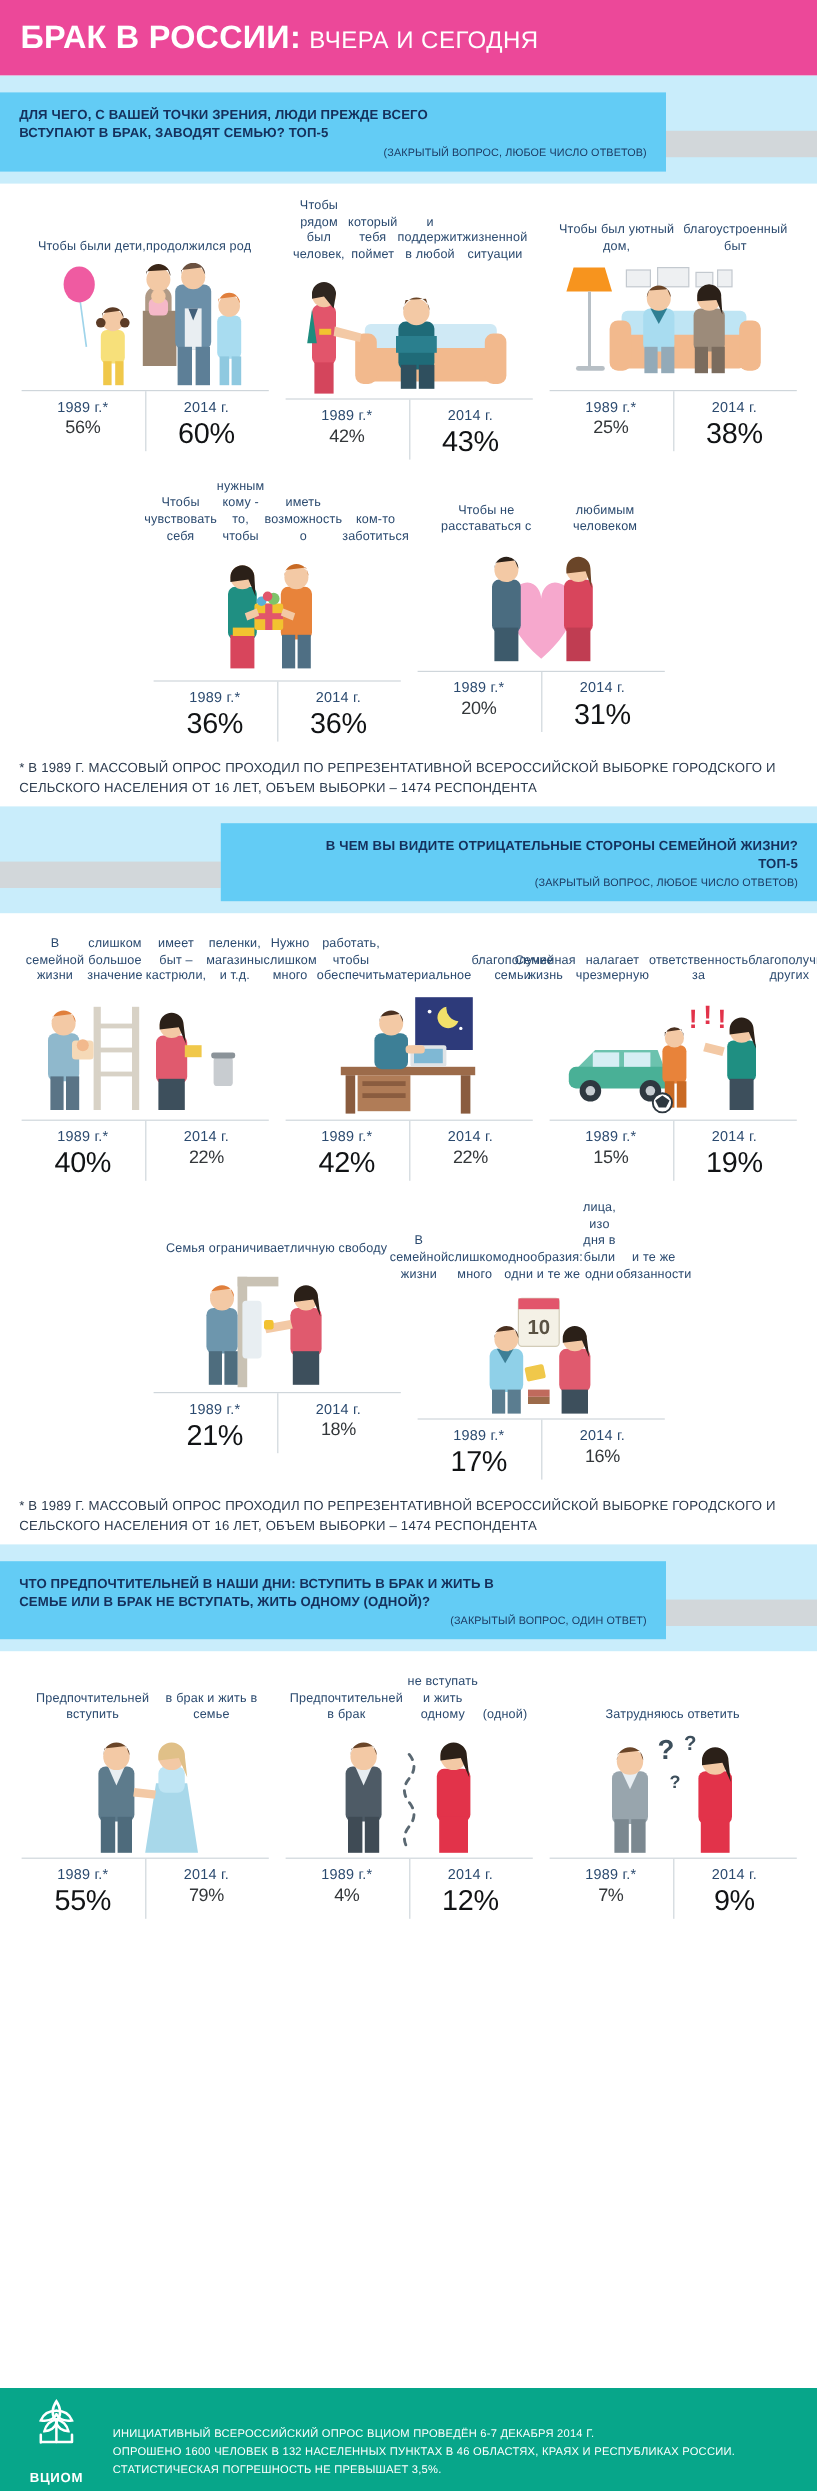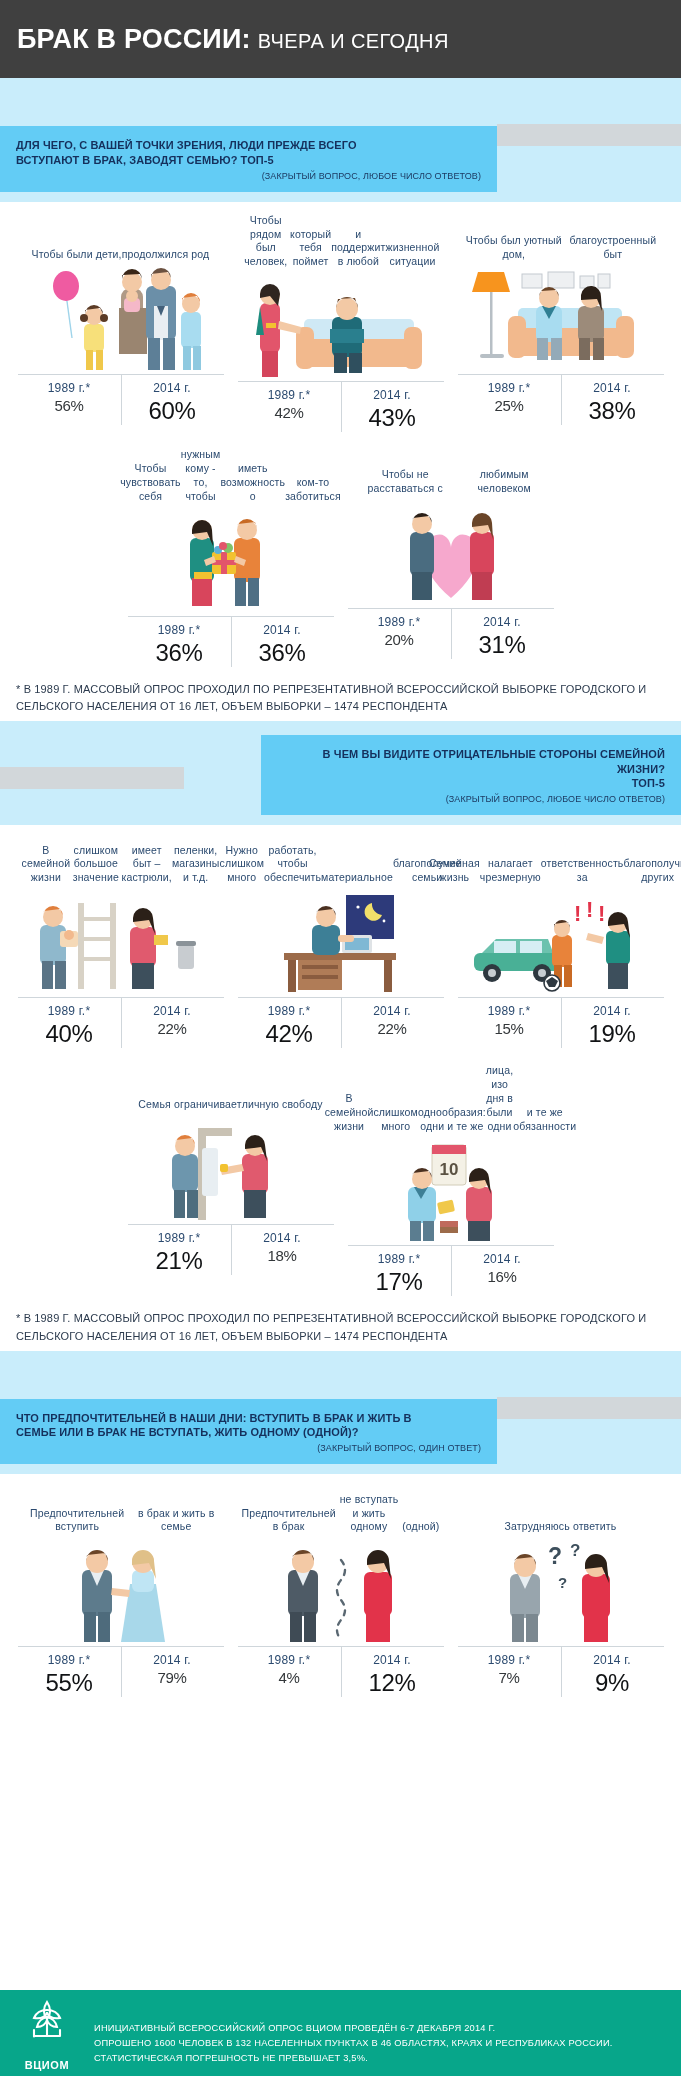--- a/index.html
+++ b/index.html
@@ -6,22 +6,22 @@
   * { box-sizing: border-box; margin: 0; padding: 0; }
   html, body {
     width: 681px;
     background: #ffffff;
     font-family: "Liberation Sans", "DejaVu Sans", sans-serif;
   }
   body { width: 681px; height: 2076px; position: relative; overflow: hidden; }
 
   
   .top-header {
-    height: 78px;
-    background: #404040;
+    height: 63px;
+    background: #ec4899;
     display: flex;
     align-items: center;
     padding-left: 17px;
     text-align: center;
   }
   .top-header .ttl { display: flex; align-items: baseline; gap: 7px; }
   .ttl-bold {
     color: #ffffff;
     font-size: 27px;
     font-weight: 700;
@@ -38,22 +38,22 @@
 
   
   .qband { position: relative; }
   .qband.pale { background: #c9edfb; }
   .qbox {
     background: #63ccf5;
     padding: 12px 16px 11px 16px;
     position: relative;
     z-index: 3;
   }
-  .qbox.left  { width: 497px; margin-right: auto; margin-top: 34px; }
-  .qbox.right { width: 420px; margin-left: auto; }
+  .qbox.left  { width: 555px; margin-right: auto; }
+  .qbox.right { width: 497px; margin-left: auto; }
   .qtitle {
     color: #15305c;
     font-size: 11px;
     font-weight: 700;
     line-height: 1.35;
     letter-spacing: 0.1px;
   }
   .qtitle.ralign { text-align: right; }
   .qsub {
     color: #1d3b63;

